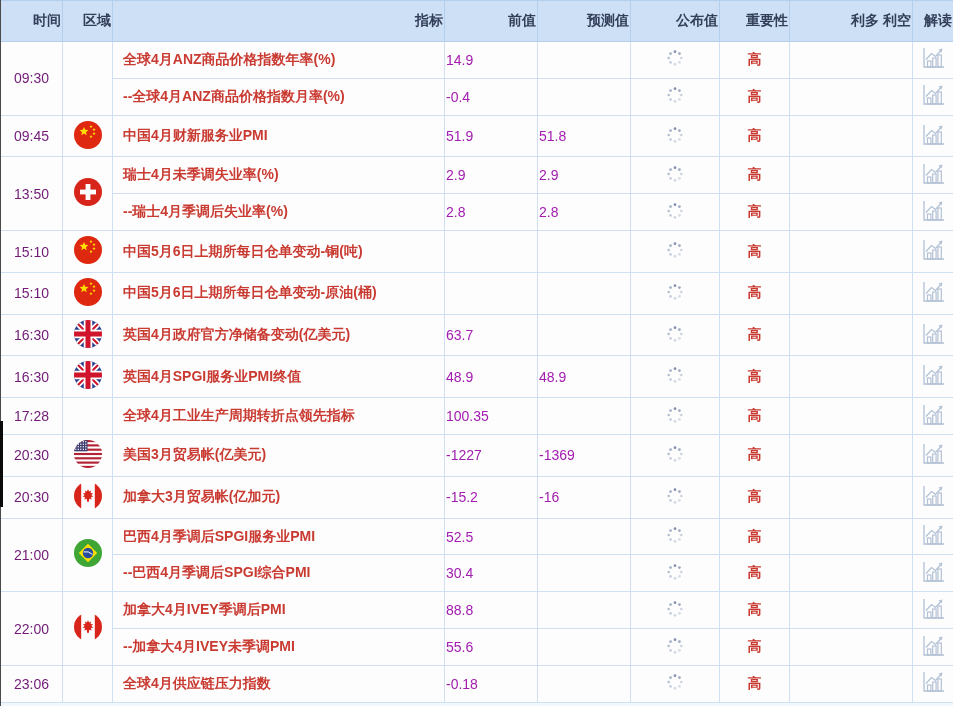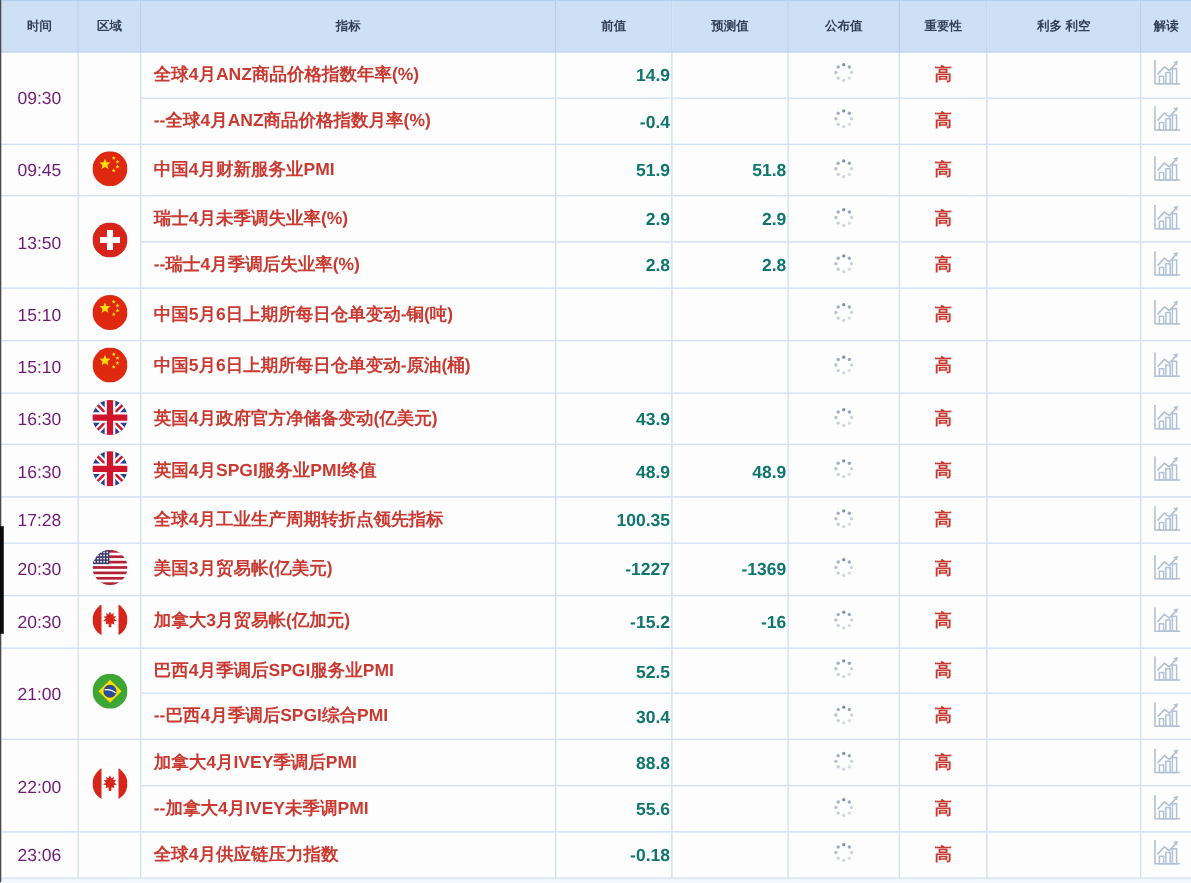--- a/index.html
+++ b/index.html
@@ -7,28 +7,28 @@
     width:953px;height:706px;overflow:hidden;position:relative;
     background:#f2f7fc;
     font-family:"Liberation Sans","DejaVu Sans",sans-serif;
   }
   table{
     border-collapse:collapse;table-layout:fixed;
     width:953px;height:703px;
   }
   th,td{border:1px solid #cfe0f3;overflow:hidden;white-space:nowrap;vertical-align:middle;}
   thead th{
-    background:#cde0f6;color:#333f58;font-size:10px;font-weight:bold;
-    height:38px;border-color:#b4cfec;text-align:center;
+    background:#cde0f6;color:#333f58;font-size:14px;font-weight:bold;
+    height:38px;border-color:#b4cfec;text-align:right;
   }
   td{background:#fdfdfe;font-size:14px;}
   .time-cell{color:#701a75;text-align:center;font-weight:normal;}
   .region-cell{text-align:center;}
   .ind-cell{color:#c93a31;font-weight:bold;text-align:left;padding-left:10px;margin-top:27px;}
-  .num-cell{color:#0f766e;font-weight:bold;text-align:right;}
+  .num-cell{color:#a21caf;font-weight:normal;text-align:left;}
   .imp-cell{color:#c93a31;font-weight:bold;text-align:center;}
   .pub-cell,.interp-cell,.bull-cell{text-align:center;}
   .flag{display:inline-block;width:28px;height:28px;line-height:0;}
   .flag svg{display:block;}
   .spinner{display:inline-block;width:18px;height:18px;line-height:0;}
   .interp-btn{background:none;border:none;padding:0;margin:0;cursor:pointer;line-height:0;display:inline-block;}
   .left-edge-line{position:absolute;left:0;top:0;width:1px;height:706px;background:#4a4a4a;z-index:5;}
   .left-scroll-thumb{position:absolute;left:0;top:421px;width:3px;height:86px;background:#0a0a0a;z-index:6;}
 </style>
 </head>
@@ -311,21 +311,21 @@
               </defs>
               <g clip-path="url(#cuk)">
                 <rect width="28" height="28" fill="#2b3f8e"></rect>
                 <path d="M0,0 L28,28 M28,0 L0,28" stroke="#fff" stroke-width="5.5"></path>
                 <path d="M0,0 L28,28 M28,0 L0,28" stroke="#cf142b" stroke-width="2"></path>
                 <path d="M14,0 V28 M0,14 H28" stroke="#fff" stroke-width="8.5"></path>
                 <path d="M14,0 V28 M0,14 H28" stroke="#cf142b" stroke-width="5"></path>
               </g>
             </svg></span></td>
         <td class="ind-cell">英国4月政府官方净储备变动(亿美元)</td>
-        <td class="num-cell">43.9</td>
+        <td class="num-cell">63.7</td>
         <td class="num-cell"></td>
         <td class="pub-cell"><span class="spinner"><svg width="18" height="18" viewBox="0 0 18 18">
               <circle cx="9.00" cy="2.70" r="1.35" fill="#7f8eac"></circle>
               <circle cx="13.45" cy="4.55" r="1.35" fill="#9aa7bf"></circle>
               <circle cx="15.30" cy="9.00" r="1.35" fill="#ccd4e0"></circle>
               <circle cx="13.45" cy="13.45" r="1.35" fill="#d6dce6"></circle>
               <circle cx="9.00" cy="15.30" r="1.35" fill="#d0d7e2"></circle>
               <circle cx="4.55" cy="13.45" r="1.35" fill="#c6cedc"></circle>
               <circle cx="2.70" cy="9.00" r="1.35" fill="#b7c1d2"></circle>
               <circle cx="4.55" cy="4.55" r="1.35" fill="#a3afc6"></circle>

